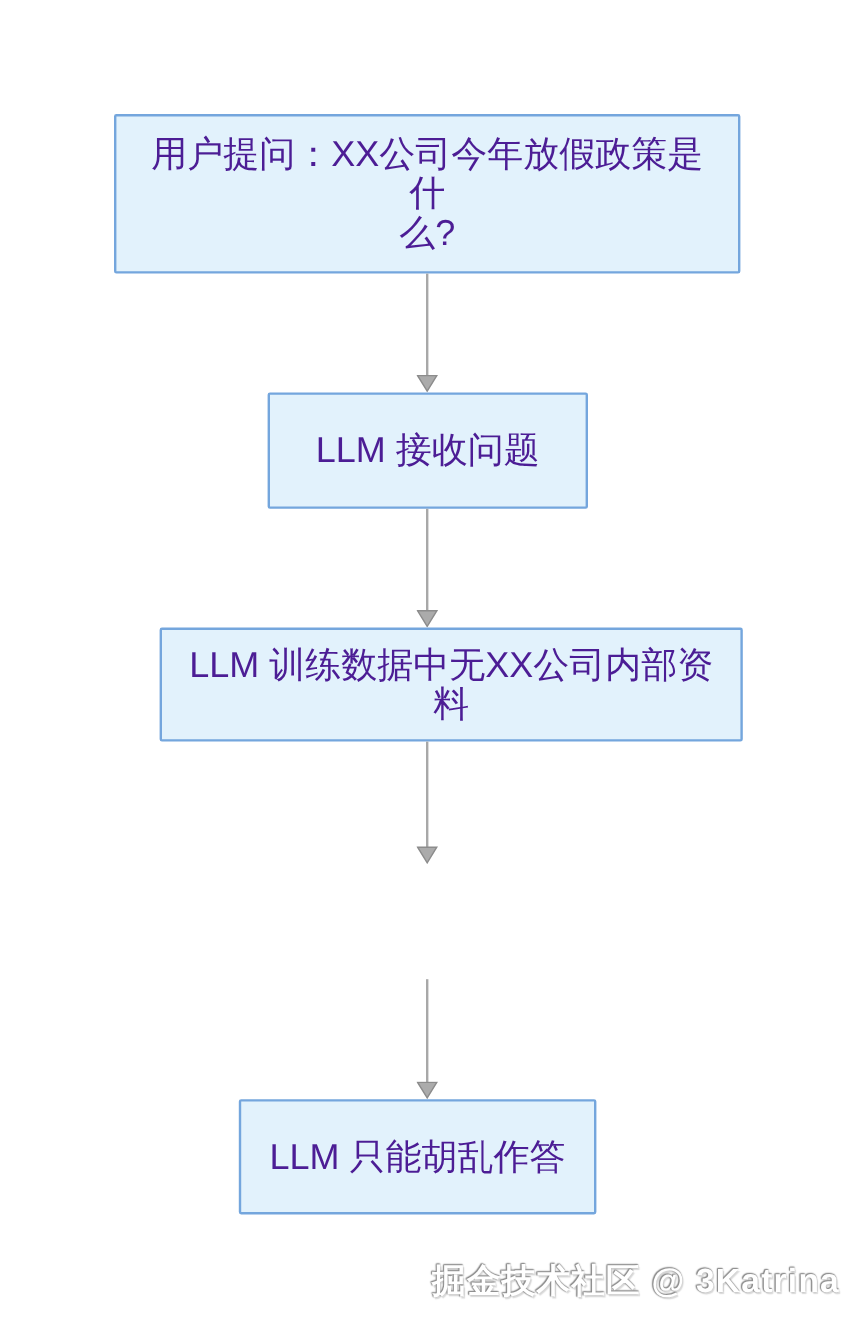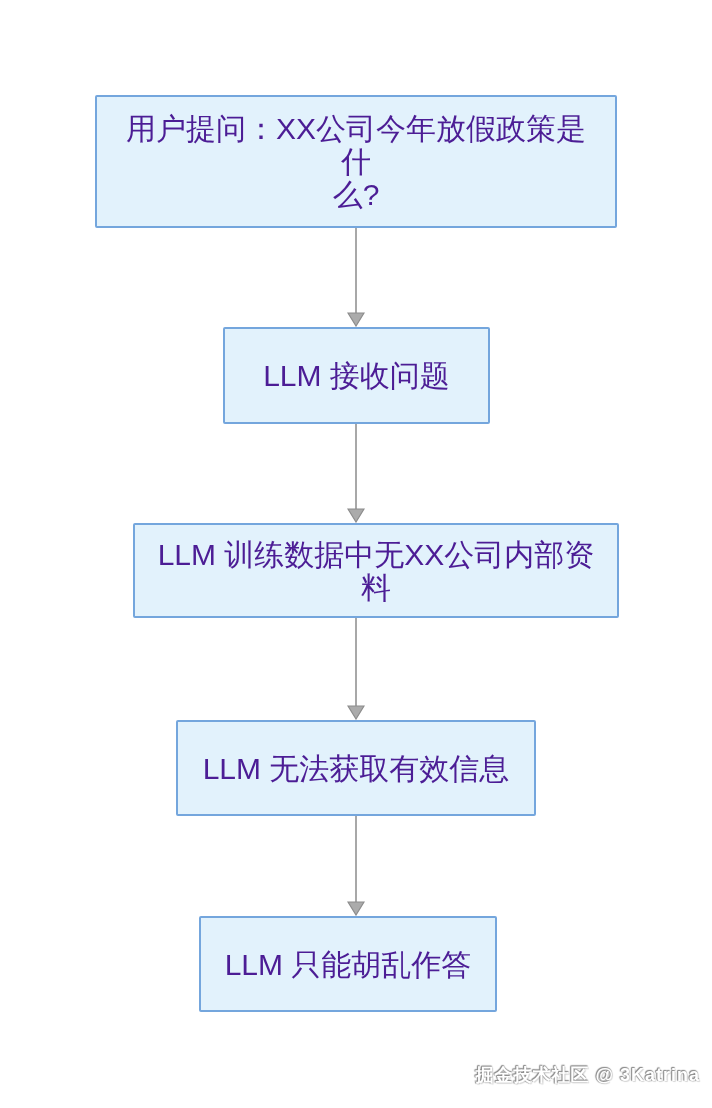--- a/index.html
+++ b/index.html
@@ -57,21 +57,21 @@
   }
   .arrowhead {
     flex: 0 0 auto;
     display: block;
     margin-top: -1px;
   }
   .watermark {
     position: absolute;
     right: 12px;
     bottom: 21px;
-    font-size: 18px;
+    font-size: 28px;
     font-weight: 700;
     letter-spacing: 1px;
     color: #ffffff;
     text-shadow:
       -1px -1px 1px #8e8e8e,
       0 -1px 1px #9a9a9a,
       -1px 0 1px #9a9a9a,
       1px 1px 1px #d8d8d8;
     user-select: none;
   }
@@ -108,23 +108,20 @@
     <span class="node-label">LLM 训练数据中无XX公司内部资料</span>
   </div>
 
   <div class="connector c3">
     <div class="connector-line"></div>
     <svg class="arrowhead" width="18" height="15" viewBox="0 0 18 15">
       <polygon points="1,1 17,1 9,14" fill="#ababab" stroke="#8c8c8c" stroke-width="1.2"></polygon>
     </svg>
   </div>
 
-  <div class="node node4">
-    <span class="node-label">LLM 无法获取有效信息</span>
-  </div>
 
   <div class="connector c4">
     <div class="connector-line"></div>
     <svg class="arrowhead" width="18" height="15" viewBox="0 0 18 15">
       <polygon points="1,1 17,1 9,14" fill="#ababab" stroke="#8c8c8c" stroke-width="1.2"></polygon>
     </svg>
   </div>
 
   <div class="node node5">
     <span class="node-label">LLM 只能胡乱作答</span>

